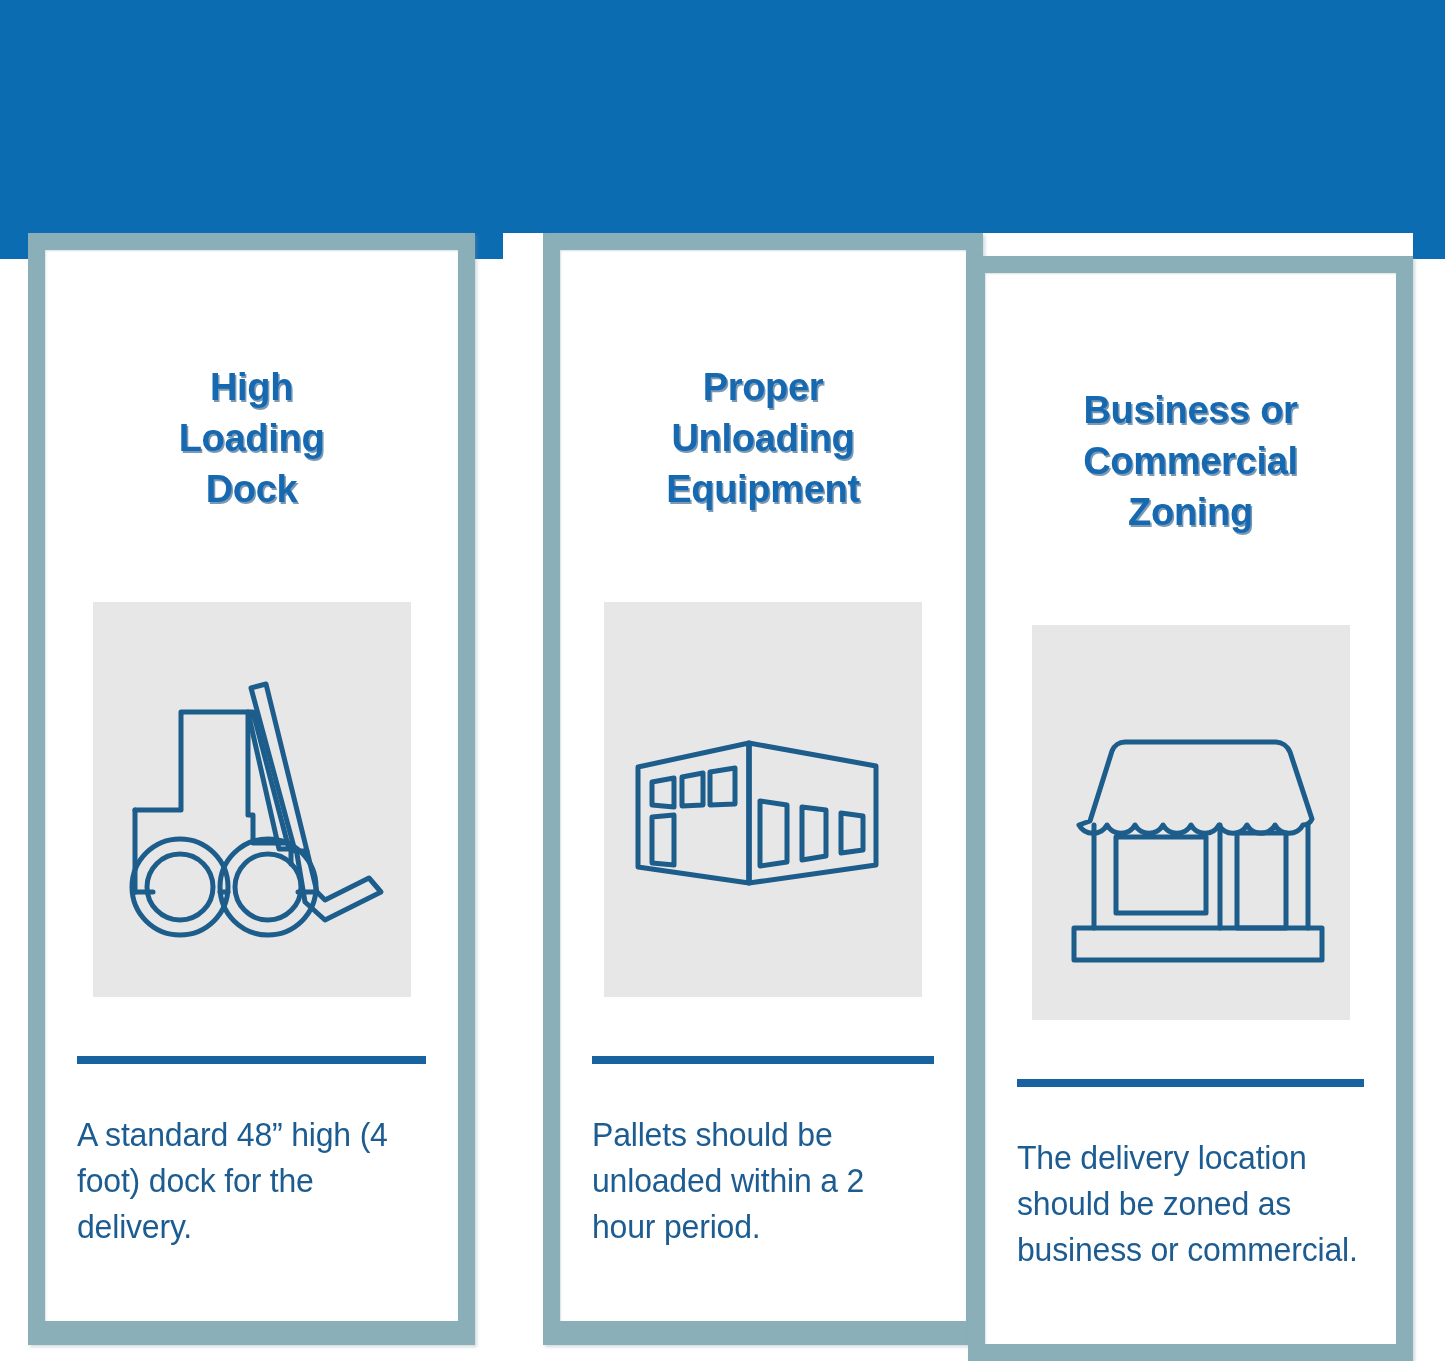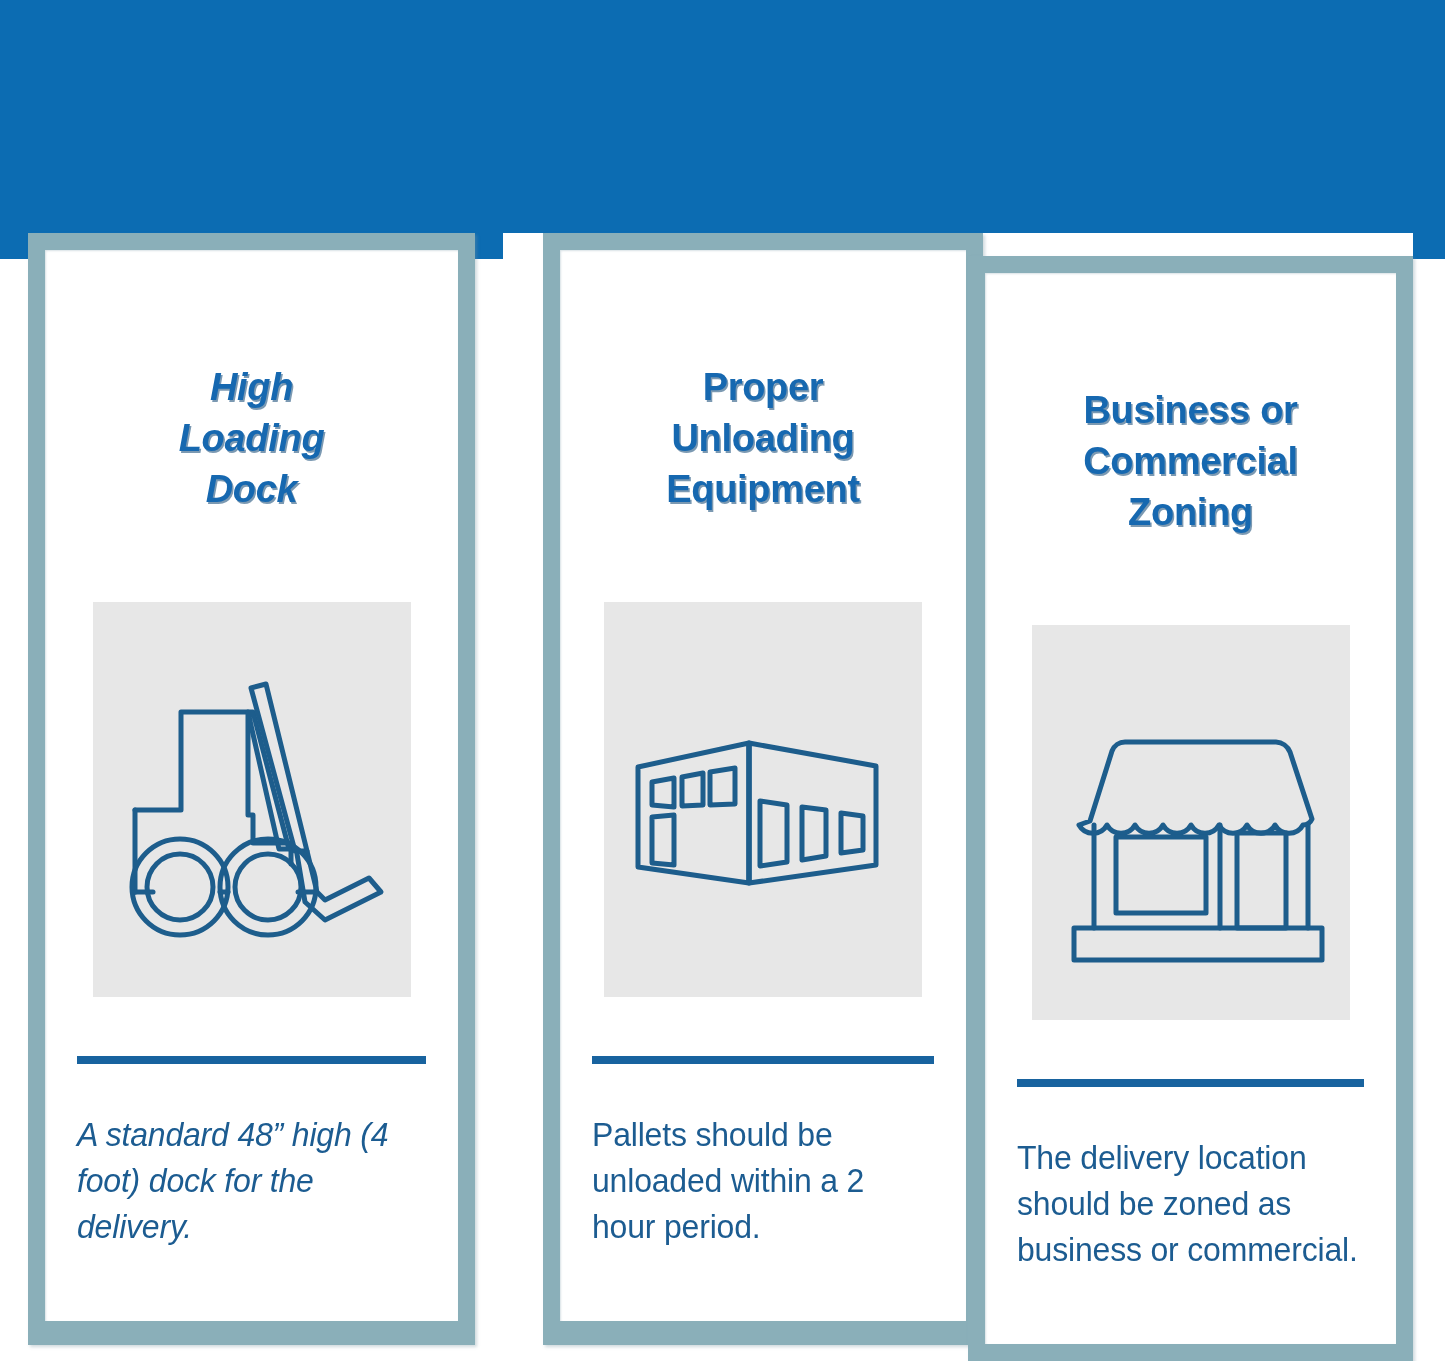--- a/index.html
+++ b/index.html
@@ -48,21 +48,21 @@
     background:#8aafb9;
     padding:17px 17px 24px 17px;
     box-shadow:2px 2px 3px rgba(120,150,160,0.35);
   }
   .card-inner {
     width:100%; height:100%;
     background:#ffffff;
     position:relative;
     box-shadow: inset 1px 1px 2px rgba(140,170,180,0.35);
   }
-  #card-0 { left:28px;  width:447px;font-style:italic; }
+  #card-0 { left:28px;  width:447px; }
   #card-1 { left:503px; width:440px;margin-left:40px; }
   #card-2 { left:968px; width:445px;margin-top:23px; }
 
   .card-heading {
     position:absolute; left:6px; right:6px; top:112px;
     text-align:center;
     color:#1668b0;
     font-weight:bold;
     font-size:38px;
     line-height:51px;

